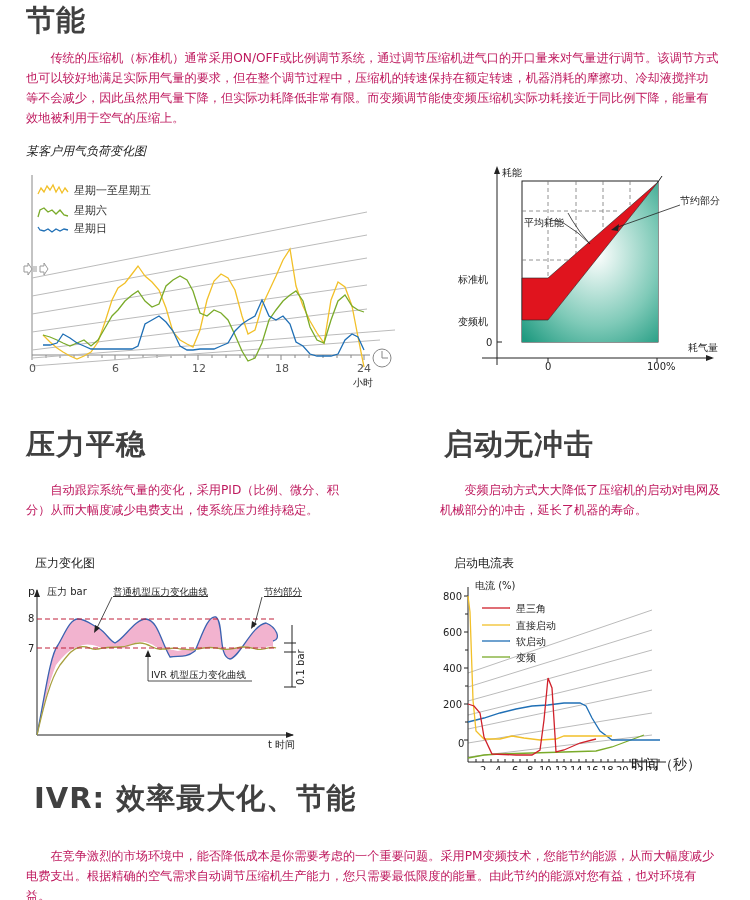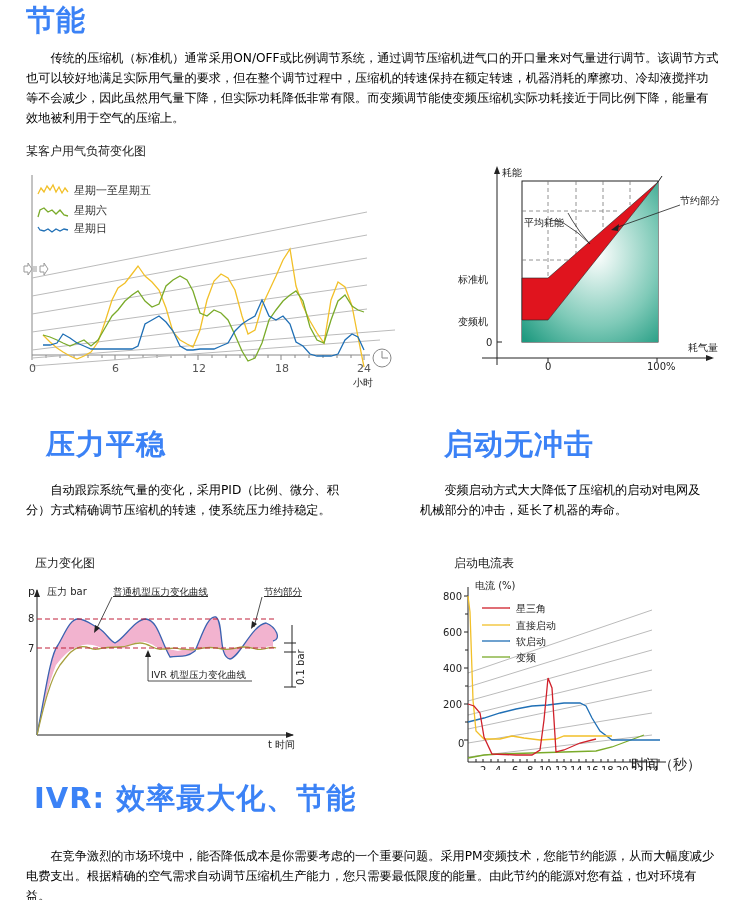--- a/index.html
+++ b/index.html
@@ -1,29 +1,29 @@
 <!DOCTYPE html>
 <html><head>
 <meta charset="utf-8">
 <style>
   html, body { margin:0; padding:0; background:#ffffff; }
   body { width:750px; height:900px; position:relative; overflow:hidden;
          font-family:"DejaVu Sans","Liberation Sans",sans-serif; color:#222; }
-  .h1 { position:absolute; color:#3b82f6; font-weight:bold; font-size:29px; letter-spacing:1px; margin:0; line-height:1; }
-  .para { position:absolute; font-size:12.2px; line-height:20px; color:#000000; margin:0; text-indent:2em; }
+  .h1 { position:absolute; color:#404040; font-weight:bold; font-size:29px; letter-spacing:1px; margin:0; line-height:1; }
+  .para { position:absolute; font-size:12.2px; line-height:20px; color:#be185d; margin:0; text-indent:2em; }
   .cap { position:absolute; font-size:12px; color:#222; }
   svg text { font-family:"DejaVu Sans","Liberation Sans",sans-serif; }
   .abs { position:absolute; }
 </style>
 </head>
 <body>
 
 <h1 class="h1" style="left:26px;top:6px;">节能</h1>
 <p class="para" style="left:26px;top:48px;width:694px;">传统的压缩机（标准机）通常采用ON/OFF或比例调节系统，通过调节压缩机进气口的开口量来对气量进行调节。该调节方式也可以较好地满足实际用气量的要求，但在整个调节过程中，压缩机的转速保持在额定转速，机器消耗的摩擦功、冷却液搅拌功等不会减少，因此虽然用气量下降，但实际功耗降低非常有限。而变频调节能使变频压缩机实际功耗接近于同比例下降，能量有效地被利用于空气的压缩上。</p>
-<div class="cap" style="left:26px;top:143px;">某客户用气负荷变化图</div>
+<div class="cap" style="left:26px;top:143px;font-style:italic;">某客户用气负荷变化图</div>
 
 <svg class="abs" style="left:20px;top:170px;" width="380" height="220" viewBox="0 0 380 220">
 
   <line x1="12" y1="5" x2="12" y2="185" stroke="#888" stroke-width="1"></line>
   <line x1="12" y1="185" x2="350" y2="185" stroke="#888" stroke-width="1"></line>
 
   <g stroke="#888" stroke-width="1">
     <line x1="12" y1="185" x2="12" y2="190"></line>
       <line x1="26" y1="185" x2="26" y2="188"></line>
       <line x1="40" y1="185" x2="40" y2="188"></line>
@@ -136,25 +136,25 @@
   <text x="248" y="191" font-size="10" fill="#222">耗气量</text>
   <text x="18" y="123" font-size="10" fill="#222">标准机</text>
   <text x="18" y="165" font-size="10" fill="#222">变频机</text>
   <text x="46" y="186" font-size="10" fill="#222">0</text>
   <text x="105" y="210" font-size="10" fill="#222">0</text>
   <text x="207" y="210" font-size="10" fill="#222">100%</text>
   <text x="84" y="66" font-size="10" fill="#222">平均耗能</text>
   <text x="240" y="44" font-size="10" fill="#222">节约部分</text>
 </svg>
 
-<h1 class="h1" style="left:26px;top:430px;margin-left:20px;">压力平稳</h1>
-<p class="para" style="left:26px;top:480px;width:318px;">自动跟踪系统气量的变化，采用PID（比例、微分、积分）方式精确调节压缩机的转速，使系统压力维持稳定。</p>
+<h1 class="h1" style="left:26px;top:430px;">压力平稳</h1>
+<p class="para" style="left:26px;top:480px;width:318px;">自动跟踪系统气量的变化，采用PID（比例、微分、积分）从而大幅度减少电费支出，使系统压力维持稳定。</p>
 
 <h1 class="h1" style="left:444px;top:430px;">启动无冲击</h1>
-<p class="para" style="left:420px;top:480px;width:282px;">变频启动方式大大降低了压缩机的启动对电网及机械部分的冲击，延长了机器的寿命。</p>
+<p class="para" style="left:440px;top:480px;width:282px;">变频启动方式大大降低了压缩机的启动对电网及机械部分的冲击，延长了机器的寿命。</p>
 
 <div class="cap" style="left:35px;top:555px;">压力变化图</div>
 <svg class="abs" style="left:20px;top:575px;" width="300" height="185" viewBox="0 0 300 185">
 
   <line x1="17" y1="15" x2="17" y2="160" stroke="#222"></line>
   <path d="M14,22 L17,14 L20,22 Z" fill="#222"></path>
   <line x1="17" y1="160" x2="273" y2="160" stroke="#222"></line>
   <path d="M266,157 L274,160 L266,163 Z" fill="#222"></path>
 
   <path d="M17,160 C25,120 30,80 38,70 C45,58 50,44 58,44 C66,44 72,50 80,54 C86,58 90,66 95,68 C104,64 115,44 126,44 C138,46 140,64 150,82 C158,80 165,84 175,76 C182,60 188,40 196,42 C204,48 198,82 210,84 C220,82 232,50 246,48 C256,52 262,64 253,66

